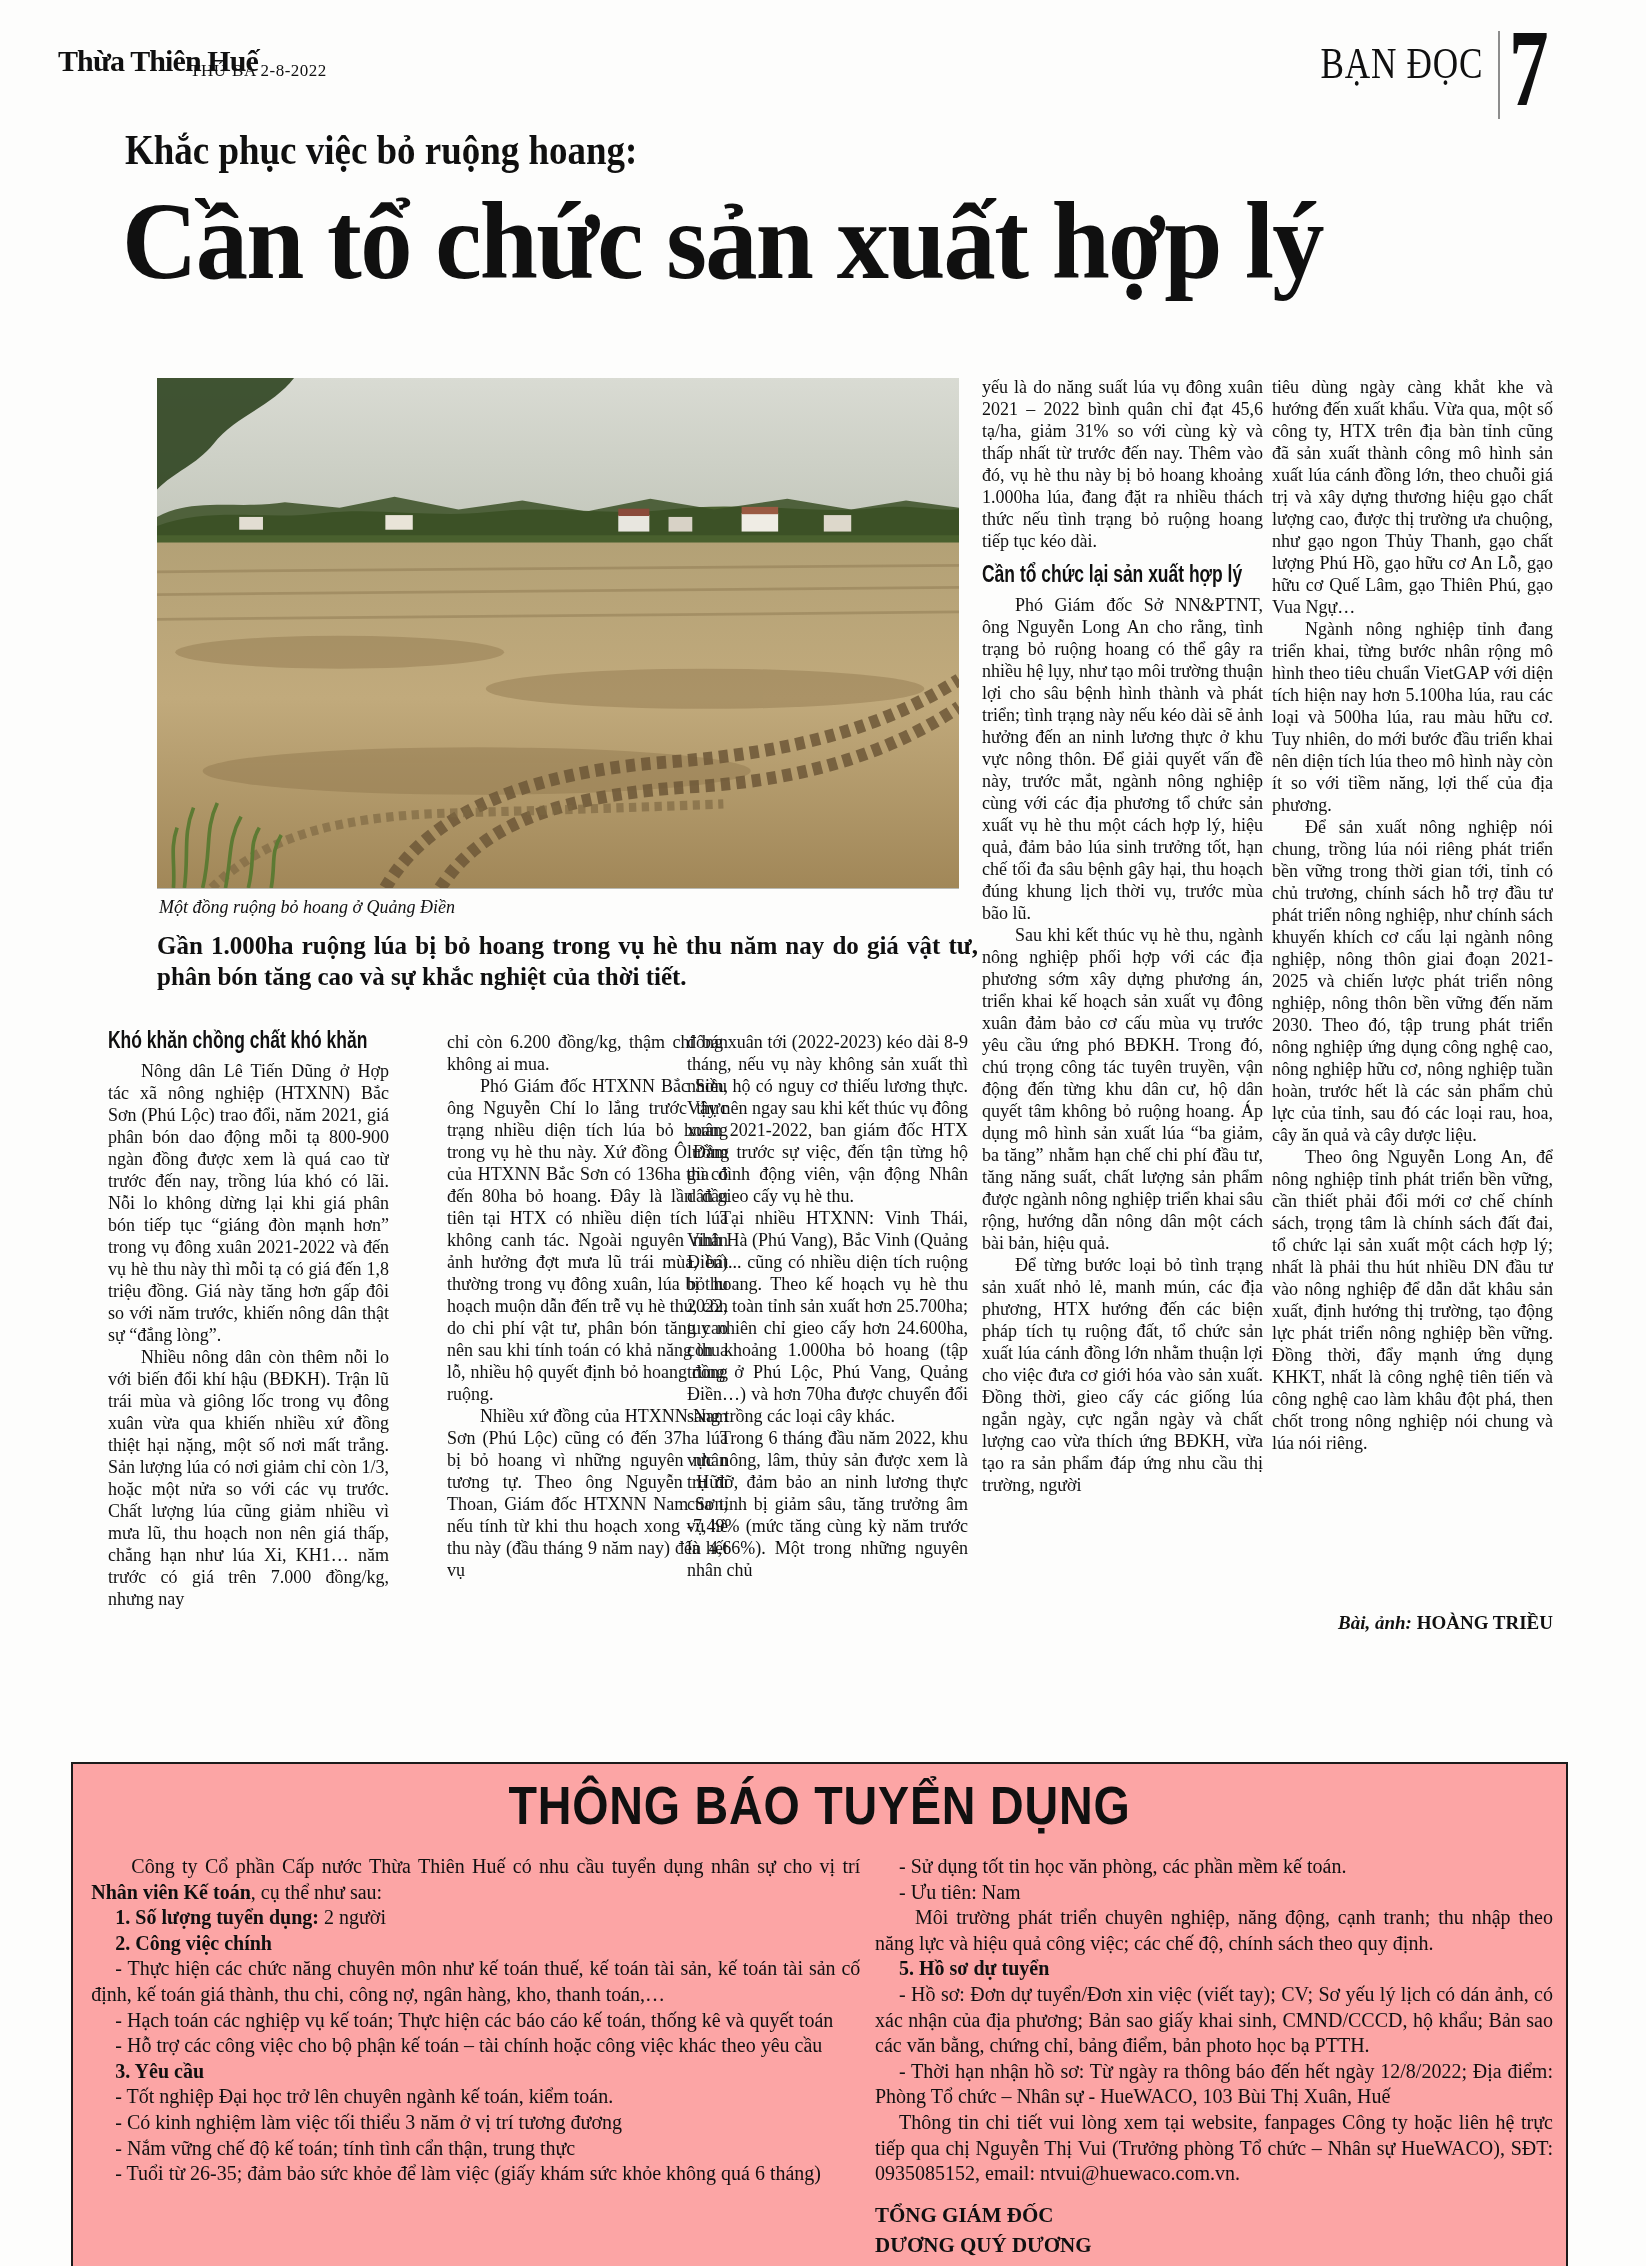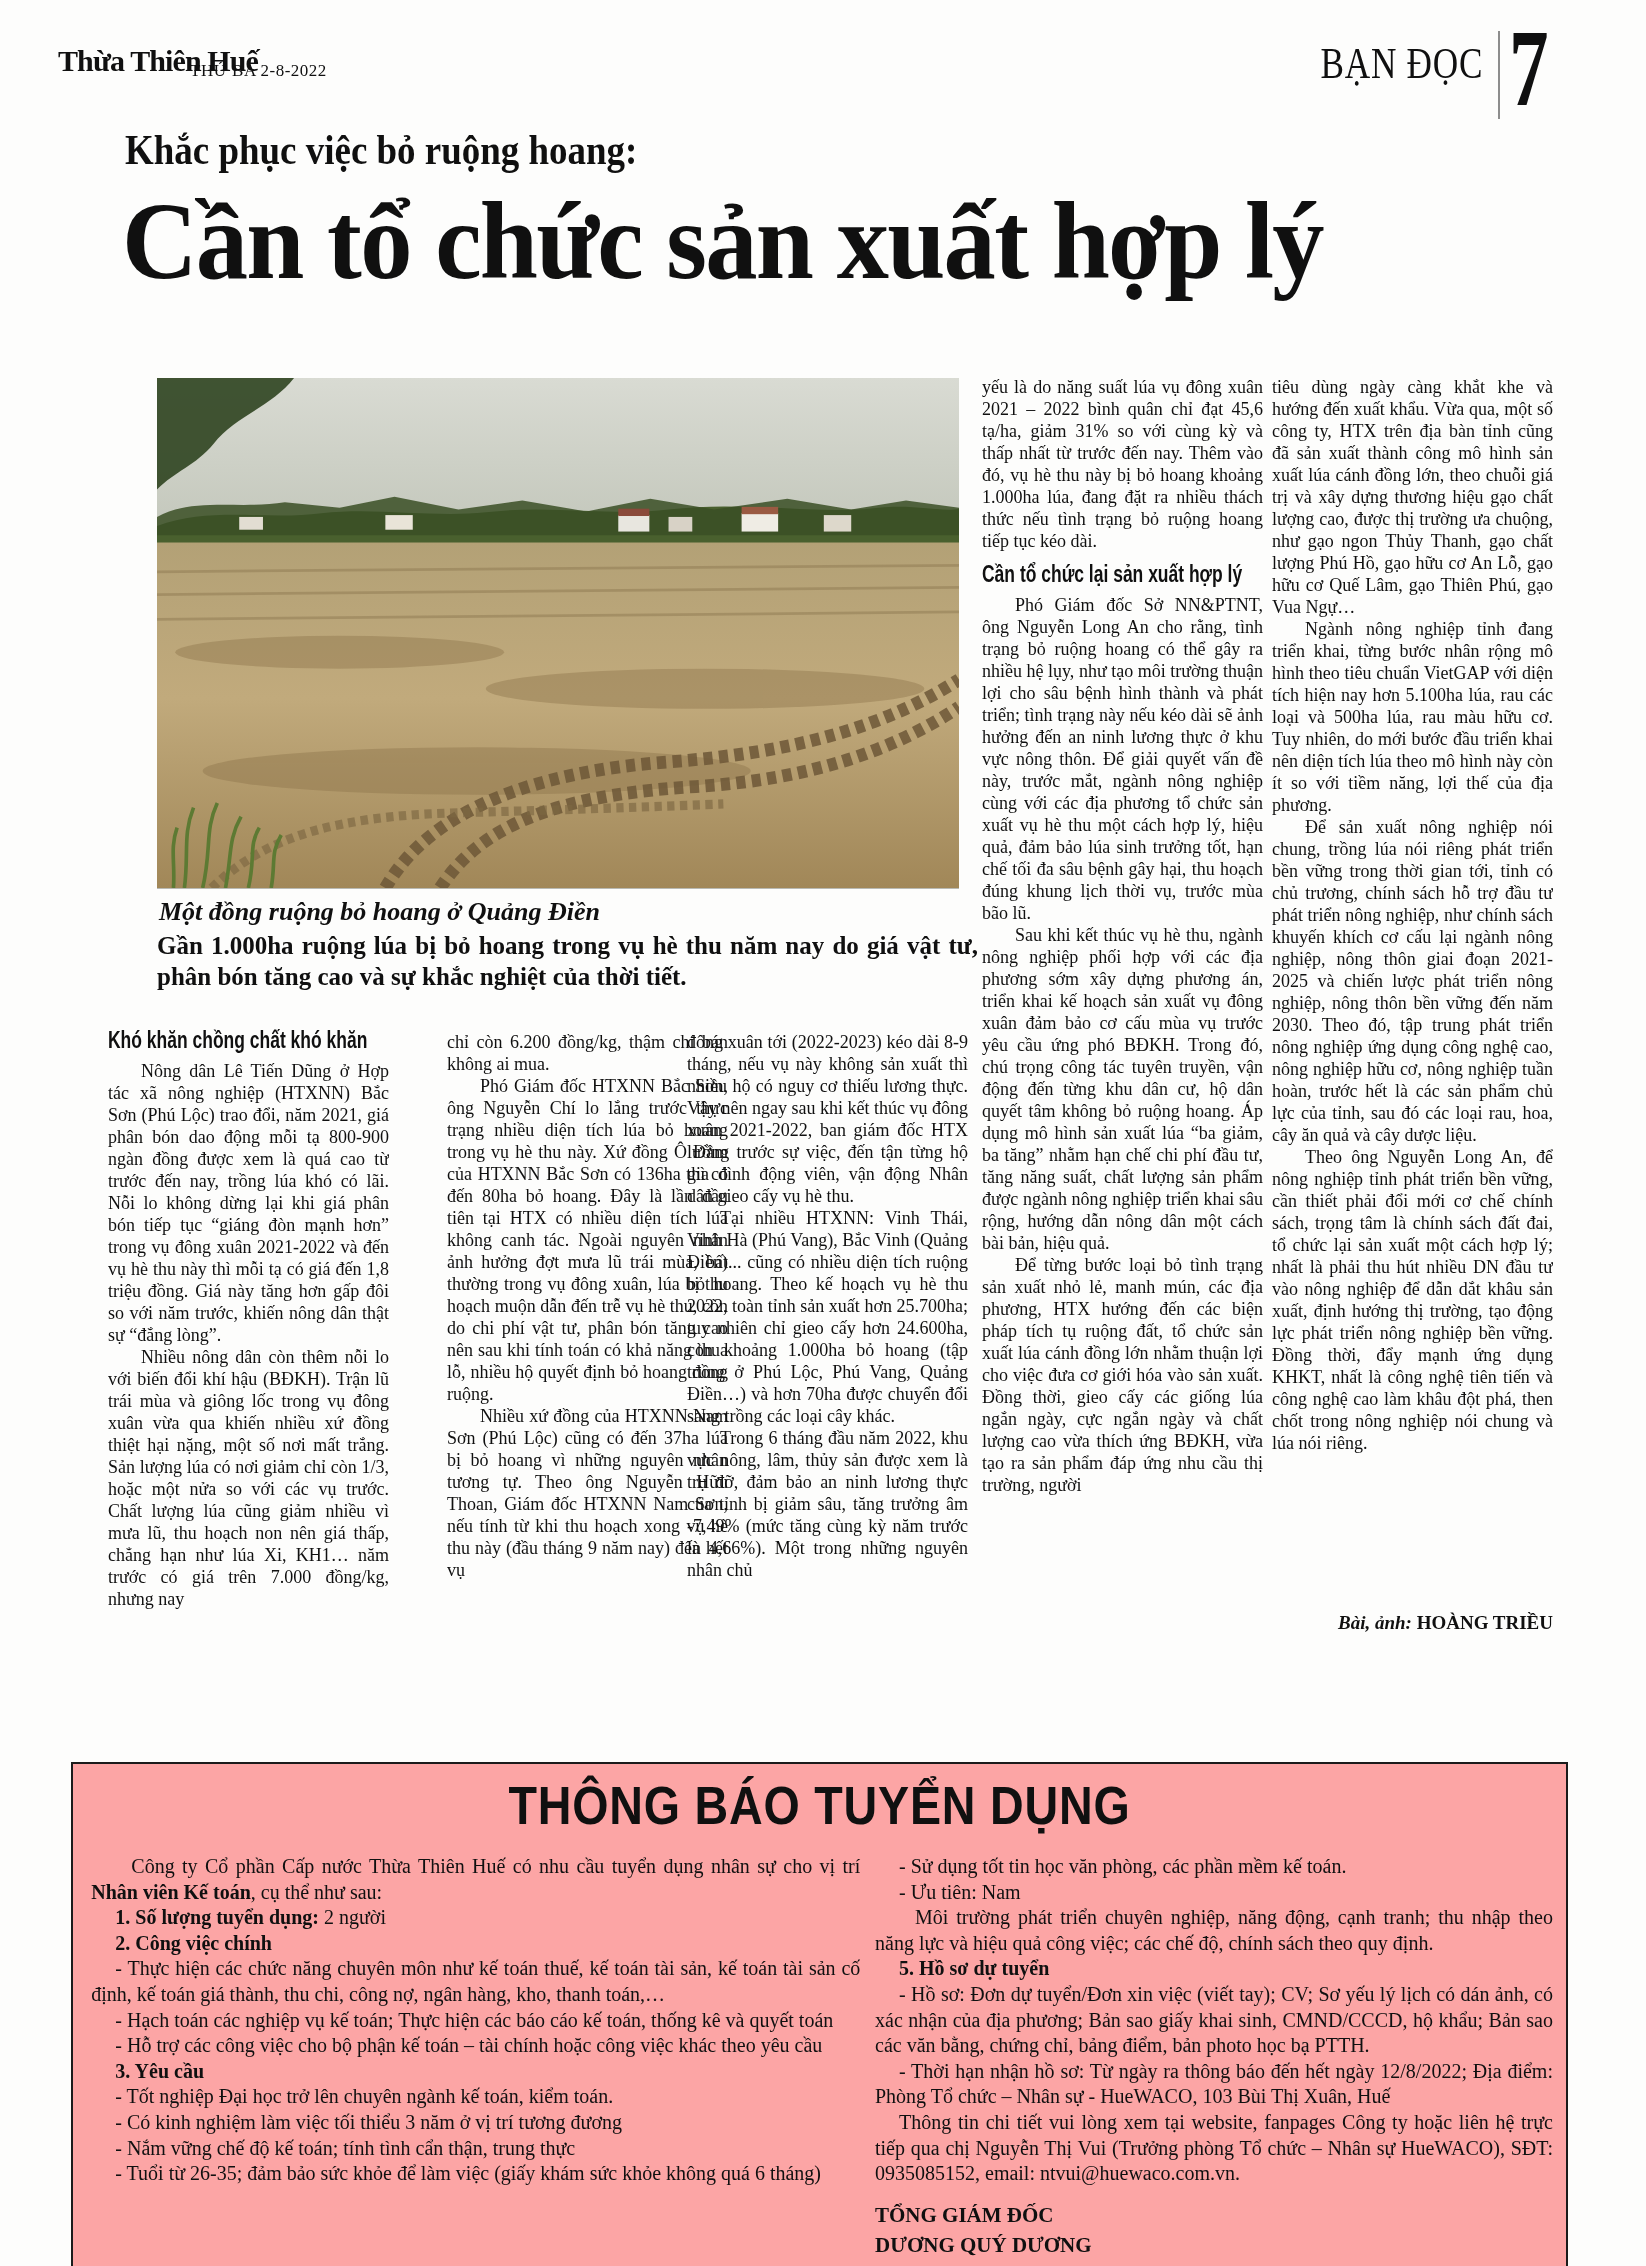--- a/index.html
+++ b/index.html
@@ -19,21 +19,21 @@
   
   .kicker{position:absolute;left:125px;top:126px;font-size:42px;font-weight:bold;
           white-space:nowrap;transform:scaleX(.88);transform-origin:left top;}
   .headline{position:absolute;left:122px;top:185px;font-size:110px;font-weight:bold;
             letter-spacing:-1.8px;line-height:1.02;white-space:nowrap;
             transform:scaleX(.95);transform-origin:left top;}
 
   
   .photo{position:absolute;left:157px;top:378px;width:802px;height:510px;overflow:hidden;
          border-bottom:1.8px solid #b9b9b2;}
-  .caption{position:absolute;left:159px;top:897px;font-size:26px;font-weight:bold;font-style:italic;}
+  .caption{position:absolute;left:159px;top:897px;font-size:18px;font-weight:normal;font-style:italic;}
   .lead{position:absolute;left:157px;top:930px;width:821px;font-size:25px;font-weight:bold;
         line-height:31px;text-align:justify;}
 
   
   .col{position:absolute;width:281px;font-size:18px;line-height:22px;
        text-align:justify;overflow:hidden;}
   #col1{left:108px;top:1027px;height:654px;}
   #col2{left:400px;top:1031px;height:651px;margin-left:47px;}
   #col3{left:687px;top:1031px;height:651px;}
   #col4{left:982px;top:376px;height:1305px;}

